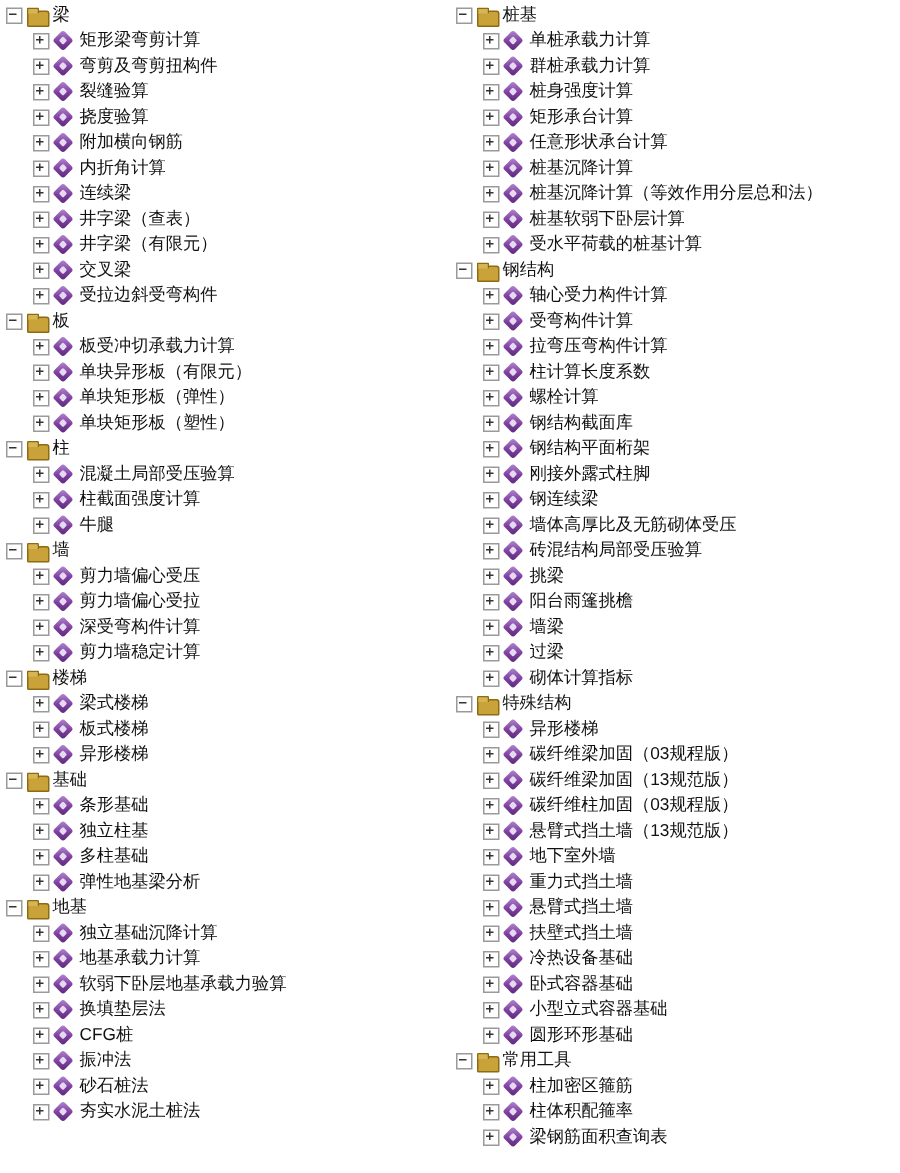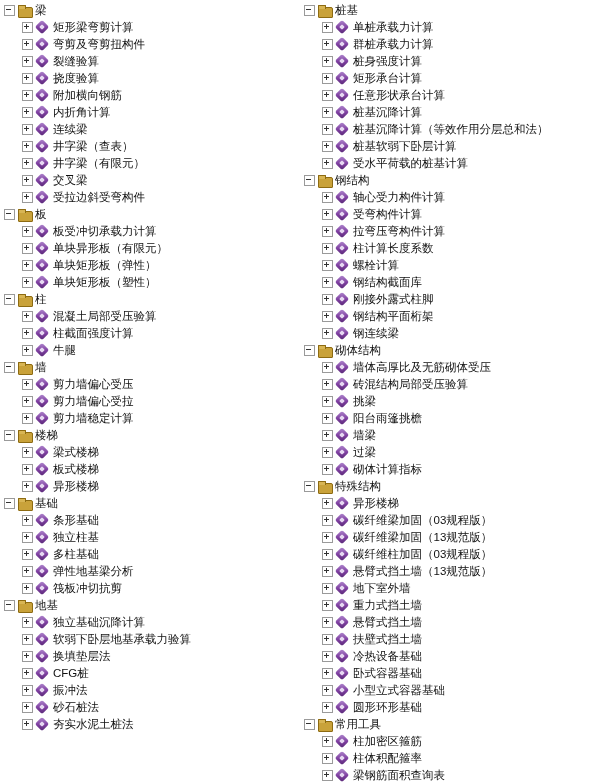--- a/index.html
+++ b/index.html
@@ -241,20 +241,25 @@
         <span class="label">剪力墙偏心受压</span>
       </div>
       <div class="node child">
         <span class="expander plus"></span>
         <span class="ico leaf"></span>
         <span class="label">剪力墙偏心受拉</span>
       </div>
       <div class="node child">
         <span class="expander plus"></span>
         <span class="ico leaf"></span>
+        <span class="label">深受弯构件计算</span>
+      </div>
+      <div class="node child">
+        <span class="expander plus"></span>
+        <span class="ico leaf"></span>
         <span class="label">剪力墙稳定计算</span>
       </div>
       <div class="node root">
         <span class="expander"></span>
         <span class="ico folder"></span>
         <span class="label">楼梯</span>
       </div>
       <div class="node child">
         <span class="expander plus"></span>
         <span class="ico leaf"></span>
@@ -288,34 +293,34 @@
       <div class="node child">
         <span class="expander plus"></span>
         <span class="ico leaf"></span>
         <span class="label">多柱基础</span>
       </div>
       <div class="node child">
         <span class="expander plus"></span>
         <span class="ico leaf"></span>
         <span class="label">弹性地基梁分析</span>
       </div>
-      <div class="node child">
-        <span class="expander plus"></span>
-        <span class="ico leaf"></span>
-        <span class="label">筏板冲切抗剪</span>
-      </div>
       <div class="node root">
         <span class="expander"></span>
         <span class="ico folder"></span>
         <span class="label">地基</span>
       </div>
       <div class="node child">
         <span class="expander plus"></span>
         <span class="ico leaf"></span>
         <span class="label">独立基础沉降计算</span>
+      </div>
+      <div class="node child">
+        <span class="expander plus"></span>
+        <span class="ico leaf"></span>
+        <span class="label">地基承载力计算</span>
       </div>
       <div class="node child">
         <span class="expander plus"></span>
         <span class="ico leaf"></span>
         <span class="label">软弱下卧层地基承载力验算</span>
       </div>
       <div class="node child">
         <span class="expander plus"></span>
         <span class="ico leaf"></span>
         <span class="label">换填垫层法</span>
@@ -423,36 +428,31 @@
         <span class="label">螺栓计算</span>
       </div>
       <div class="node child">
         <span class="expander plus"></span>
         <span class="ico leaf"></span>
         <span class="label">钢结构截面库</span>
       </div>
       <div class="node child">
         <span class="expander plus"></span>
         <span class="ico leaf"></span>
+        <span class="label">钢结构平面桁架</span>
+      </div>
+      <div class="node child">
+        <span class="expander plus"></span>
+        <span class="ico leaf"></span>
         <span class="label">刚接外露式柱脚</span>
       </div>
       <div class="node child">
         <span class="expander plus"></span>
         <span class="ico leaf"></span>
-        <span class="label">钢结构平面桁架</span>
-      </div>
-      <div class="node child">
-        <span class="expander plus"></span>
-        <span class="ico leaf"></span>
         <span class="label">钢连续梁</span>
-      </div>
-      <div class="node root">
-        <span class="expander"></span>
-        <span class="ico folder"></span>
-        <span class="label">砌体结构</span>
       </div>
       <div class="node child">
         <span class="expander plus"></span>
         <span class="ico leaf"></span>
         <span class="label">墙体高厚比及无筋砌体受压</span>
       </div>
       <div class="node child">
         <span class="expander plus"></span>
         <span class="ico leaf"></span>
         <span class="label">砖混结构局部受压验算</span>

